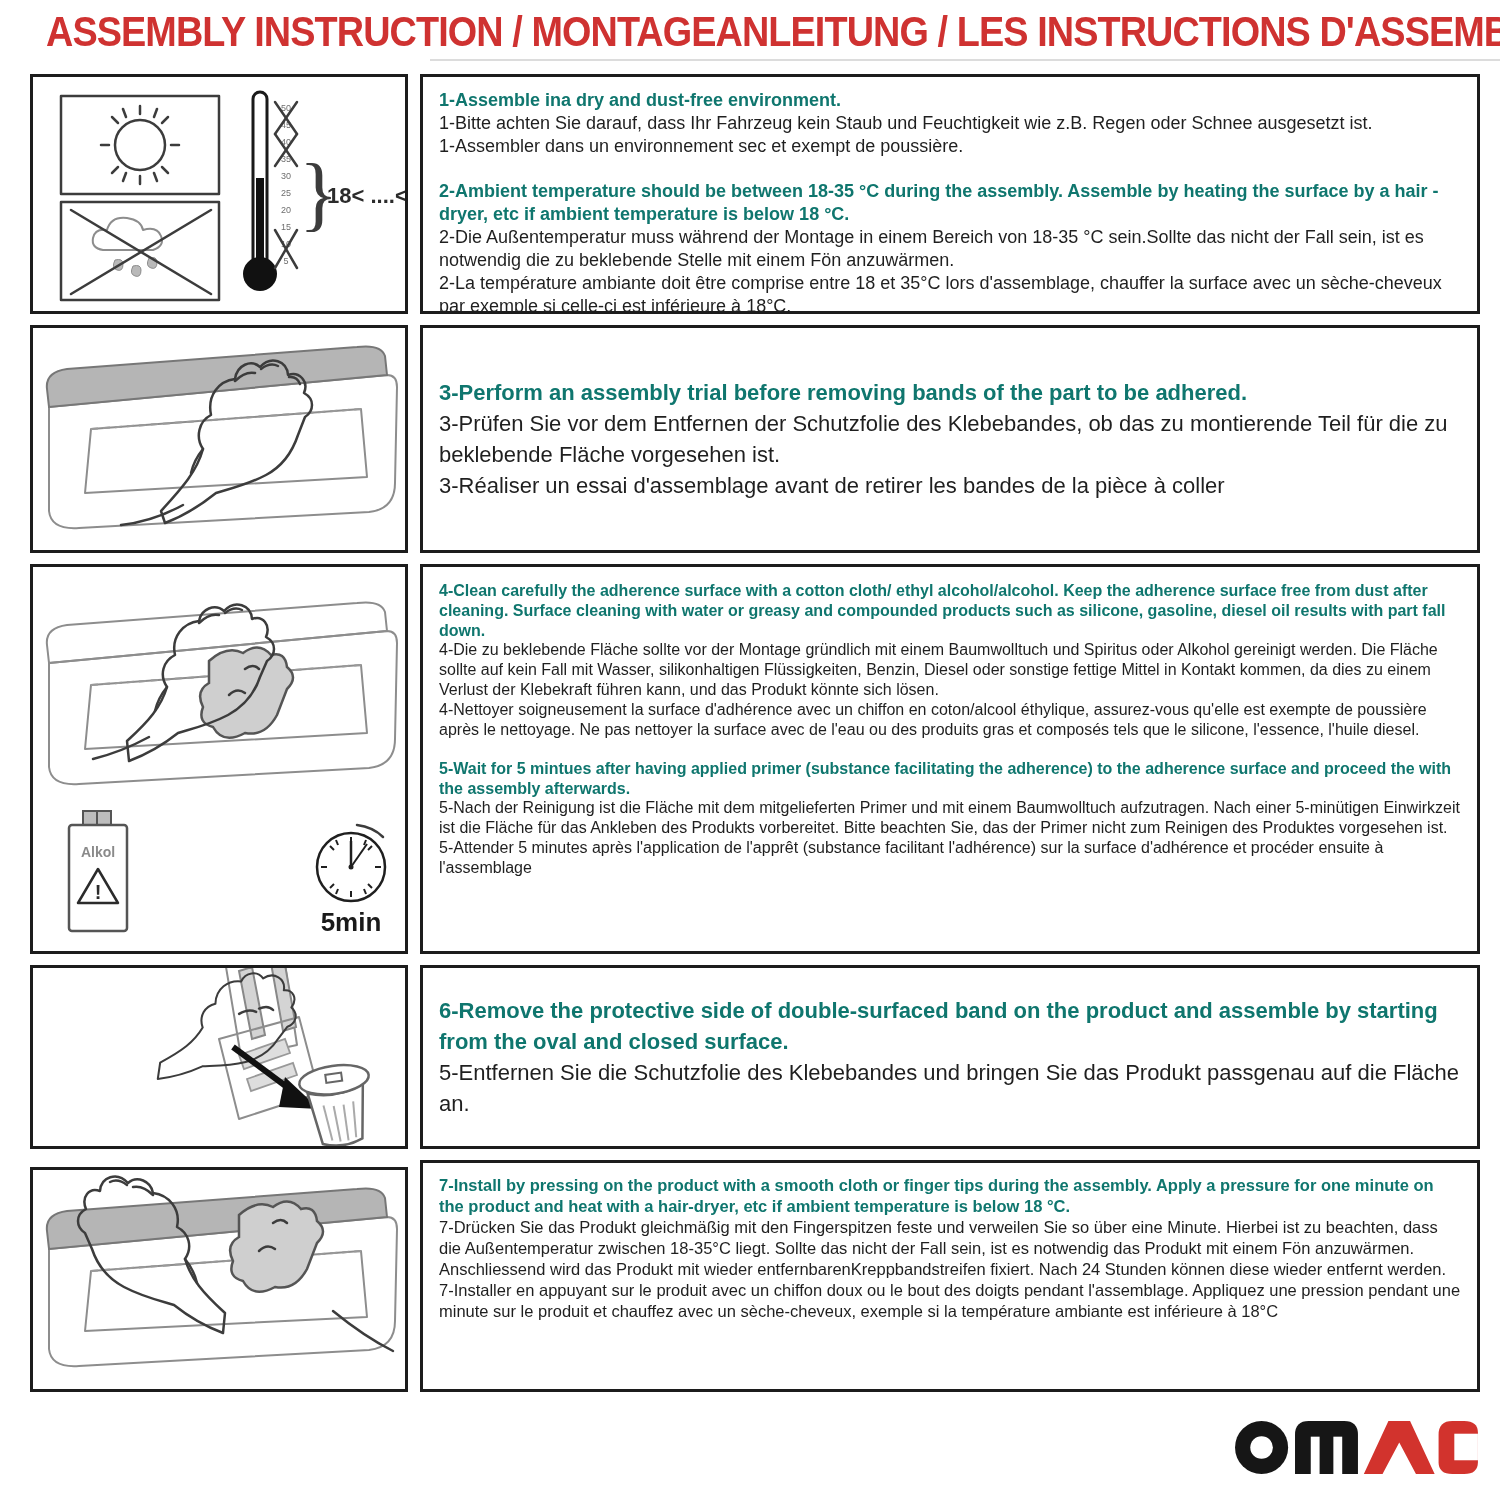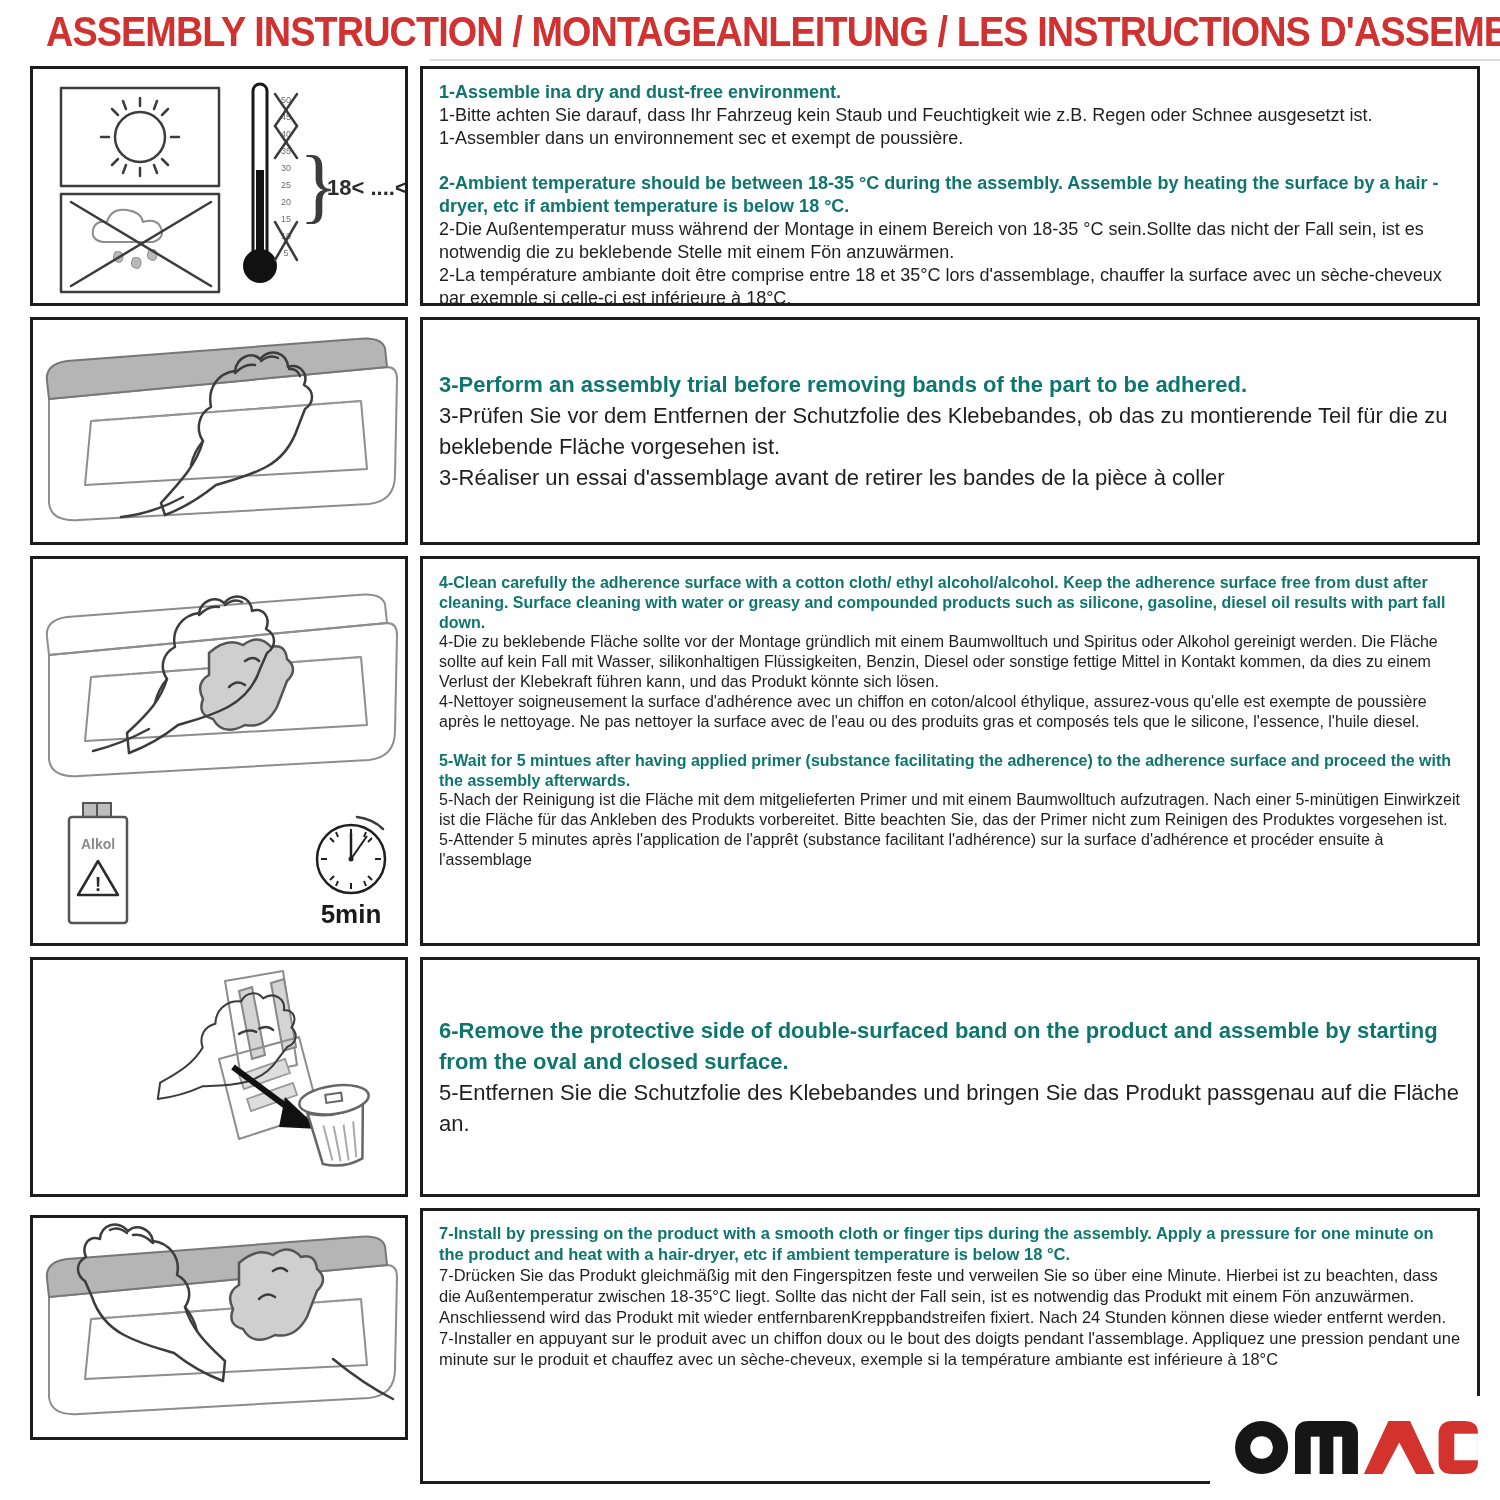--- a/index.html
+++ b/index.html
@@ -9,40 +9,40 @@
     font-family:"Liberation Sans", sans-serif; color:#1f1f1f; overflow:hidden;
   }
   .title {
     position:absolute; left:46px; top:8px; margin:0;
     font-size:42px; font-weight:bold; color:#cf3231;
     letter-spacing:-1px; white-space:nowrap;
     transform:scaleX(0.90); transform-origin:left center;
   }
   .title-rule { position:absolute; left:430px; right:0; top:59px; height:2px; background:#dcdcdc; }
 
-  .rows { position:absolute; left:30px; top:66px; right:20px; display:flex; flex-direction:column; }
+  .rows { position:absolute; left:30px; top:74px; right:20px; display:flex; flex-direction:column; }
   .row { display:flex; gap:12px; margin-bottom:11px; }
   .illus {
     flex:0 0 378px; width:378px; border:3px solid #1c1c1c; background:#fff;
     display:flex; align-items:center; justify-content:center; overflow:hidden;
   }
   .illus svg { display:block; }
   .txt {
     flex:1; border:3px solid #1c1c1c; background:#fff;
     padding:10px 16px; display:flex; flex-direction:column; overflow:hidden;
   }
   .txt p { margin:0; }
   .txt p.gap { margin-top:1.2em; }
   .b { font-weight:bold; color:#0f766e; }
 
   .r1 { height:240px; }
   .r2 { height:228px; }
   .r3 { height:390px; }
-  .r4 { height:240px; }
-  .r5 { height:276px; }
+  .r4 { height:184px; }
+  .r5 { height:232px; }
   .txt.s { font-size:18px; line-height:1.28; padding-top:12px; }
   .txt.m { font-size:16px; line-height:1.24; padding-top:14px;align-items:center; }
   .txt.l { font-size:22px; line-height:1.42; }
   .txt.center { justify-content:center; }
   .illus.r5i { align-self:flex-start; margin-top:7px; height:225px; flex-basis:378px; }
 
   .logo-patch {
     position:absolute; right:12px; top:1396px; width:278px; height:100px;
     background:#fff; display:flex; align-items:center; justify-content:flex-end;
     padding-right:10px;

